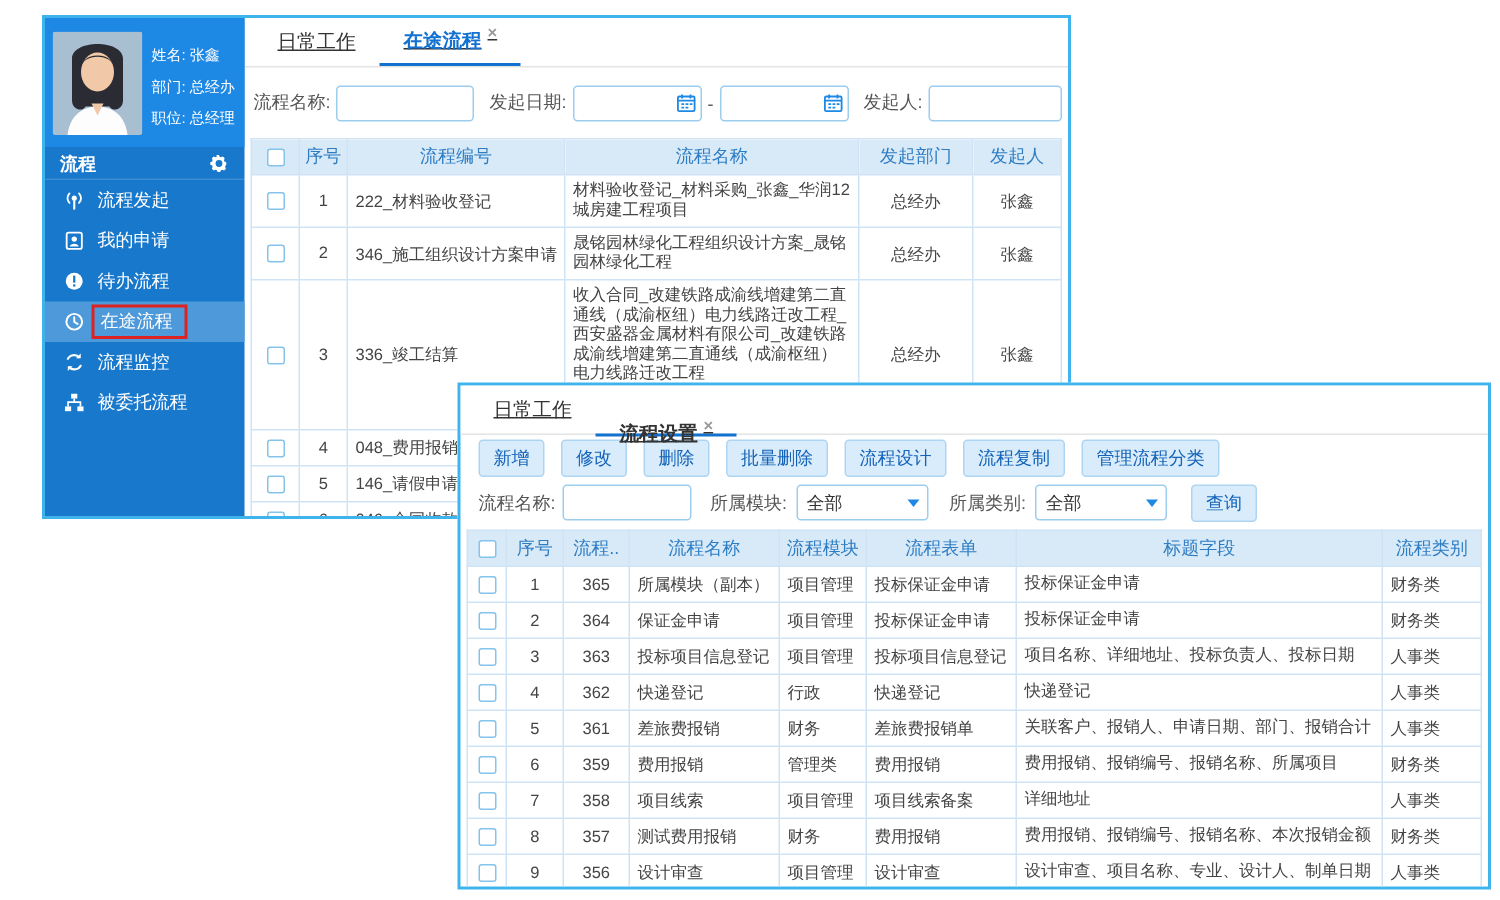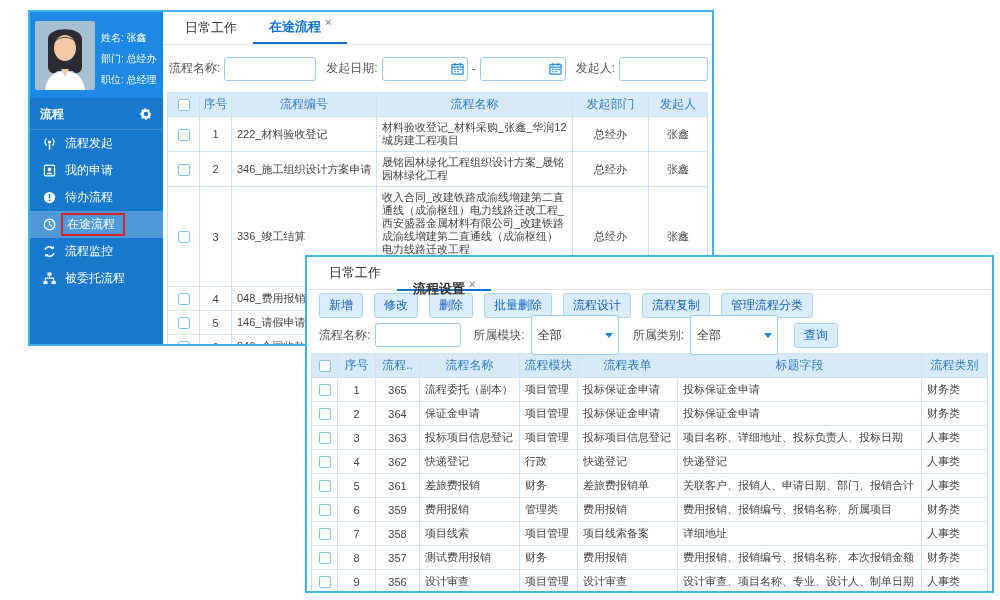--- a/index.html
+++ b/index.html
@@ -10,34 +10,34 @@
   
   .win { position:absolute; background:#fff; border:2px solid #3fb4ec; overflow:hidden; }
   .win1 { left:28px; top:10px; width:686px; height:336px; z-index:1; }
   .win2 { left:305px; top:255px; width:689px; height:338px; z-index:10; }
 
   
   .sidebar { position:absolute; left:0; top:0; width:133px; height:100%; background:#1878cc; color:#fff; }
   .profile { height:86px; background:#1e88e5; display:flex; padding:9px 4px 8px 5px; }
   .avatar { width:60px; height:69px; border-radius:2px; overflow:hidden; flex:none; }
   .profile-info { padding:6px 0 0 6px; font-size:10px; line-height:21px; white-space:nowrap; }
-  .nav-header { height:32px; line-height:26px; padding:0 10px; font-weight:bold; font-size:12px;
+  .nav-header { height:22px; line-height:26px; padding:0 10px; font-weight:bold; font-size:12px;
     display:flex; justify-content:space-between; align-items:center; border-bottom:1px solid rgba(255,255,255,.15); }
   .nav-list { list-style:none; }
   .nav-list li { height:27px; display:flex; align-items:center; padding-left:12px; cursor:pointer; font-size:12px; }
   .nav-list li.selected { background:#4e99d9; }
   .nav-icon { width:15px; height:15px; margin-right:8px; flex:none; display:inline-flex; }
   .nav-icon svg { width:15px; height:15px; }
   .nav-label { white-space:nowrap; }
   .nav-list li.selected .nav-label { border:2px solid #dd2222; padding:1px 8px 1px 4px; margin-left:-4px; }
   .gear { width:14px; height:14px; display:inline-flex; cursor:pointer; }
 
   
   .content1 { margin-left:133px; height:100%; }
-  .tabbar { height:33px; display:flex; align-items:stretch; border-bottom:1px solid #e4e4e4; padding-left:6px; background:#fff; }
+  .tabbar { height:33px; display:flex; align-items:stretch; border-bottom:1px solid #e4e4e4; padding-left:6px; background:#fff;text-decoration:underline; }
   .tab { padding:0 16px; display:flex; align-items:center; font-size:13px; color:#333; cursor:pointer; position:relative; }
   .tab.active { font-weight:bold; border-bottom:2px solid #1372d0; }
   .win1 .tab.active { color:#1372d0; }
   .win2 .tab.active { color:#333;margin-top:32px; }
   .tab-close { font-size:11px; color:#999; margin:-10px 0 0 4px; cursor:pointer; }
 
   
   .searchbar { height:47px; display:flex; align-items:center; padding:0 4px 0 6px; }
   .searchbar label, .searchrow2 label { color:#555; font-size:12px; white-space:nowrap; }
   .tbx { height:24px; border:1px solid #9ccdef; border-radius:3px; background:#fff; outline:none;
@@ -55,21 +55,21 @@
   td.ctr { text-align:center; }
   td.wrap { white-space:normal; line-height:13px; }
   .checkbox { display:inline-block; width:12px; height:12px; border:1px solid #86c3ea; border-radius:2px;
     background:#fff; vertical-align:middle; cursor:pointer; }
 
   
   .toolbar { height:30px; display:flex; align-items:center; padding:0 12px; gap:11px; }
   .btn { background:#d9ecfb; border:1px solid #add5f2; border-radius:3px; color:#1463b8;
     font-size:12px; padding:3px 9px; cursor:pointer; font-family:inherit; white-space:nowrap; }
   .searchrow2 { height:30px; display:flex; align-items:center; padding:0 12px; }
-  .selectbox { position:relative; width:88px; height:40px; border:1px solid #9ccdef; border-radius:3px;
+  .selectbox { position:relative; width:88px; height:24px; border:1px solid #9ccdef; border-radius:3px;
     background:#fff; display:inline-flex; align-items:center; padding:0 18px 0 6px; cursor:pointer; }
   .caret { position:absolute; right:5px; width:0; height:0; border-left:4px solid transparent;
     border-right:4px solid transparent; border-top:5px solid #1e88e5; }
   .win2 tbody td { font-size:11px; }
 </style>
 </head>
 <body>
 
 <div class="stage">
 
@@ -352,21 +352,21 @@
           <th>标题字段</th>
           <th>流程类别</th>
         </tr>
       </thead>
       <tbody>
 
           <tr>
             <td class="ctr"><span class="checkbox"></span></td>
             <td class="ctr">1</td>
             <td class="ctr">365</td>
-            <td>流程委托（副本）</td>
+            <td>所属模块（副本）</td>
             <td>项目管理</td>
             <td>投标保证金申请</td>
             <td class="wrap">投标保证金申请</td>
             <td>财务类</td>
           </tr>
 
           <tr>
             <td class="ctr"><span class="checkbox"></span></td>
             <td class="ctr">2</td>
             <td class="ctr">364</td>

